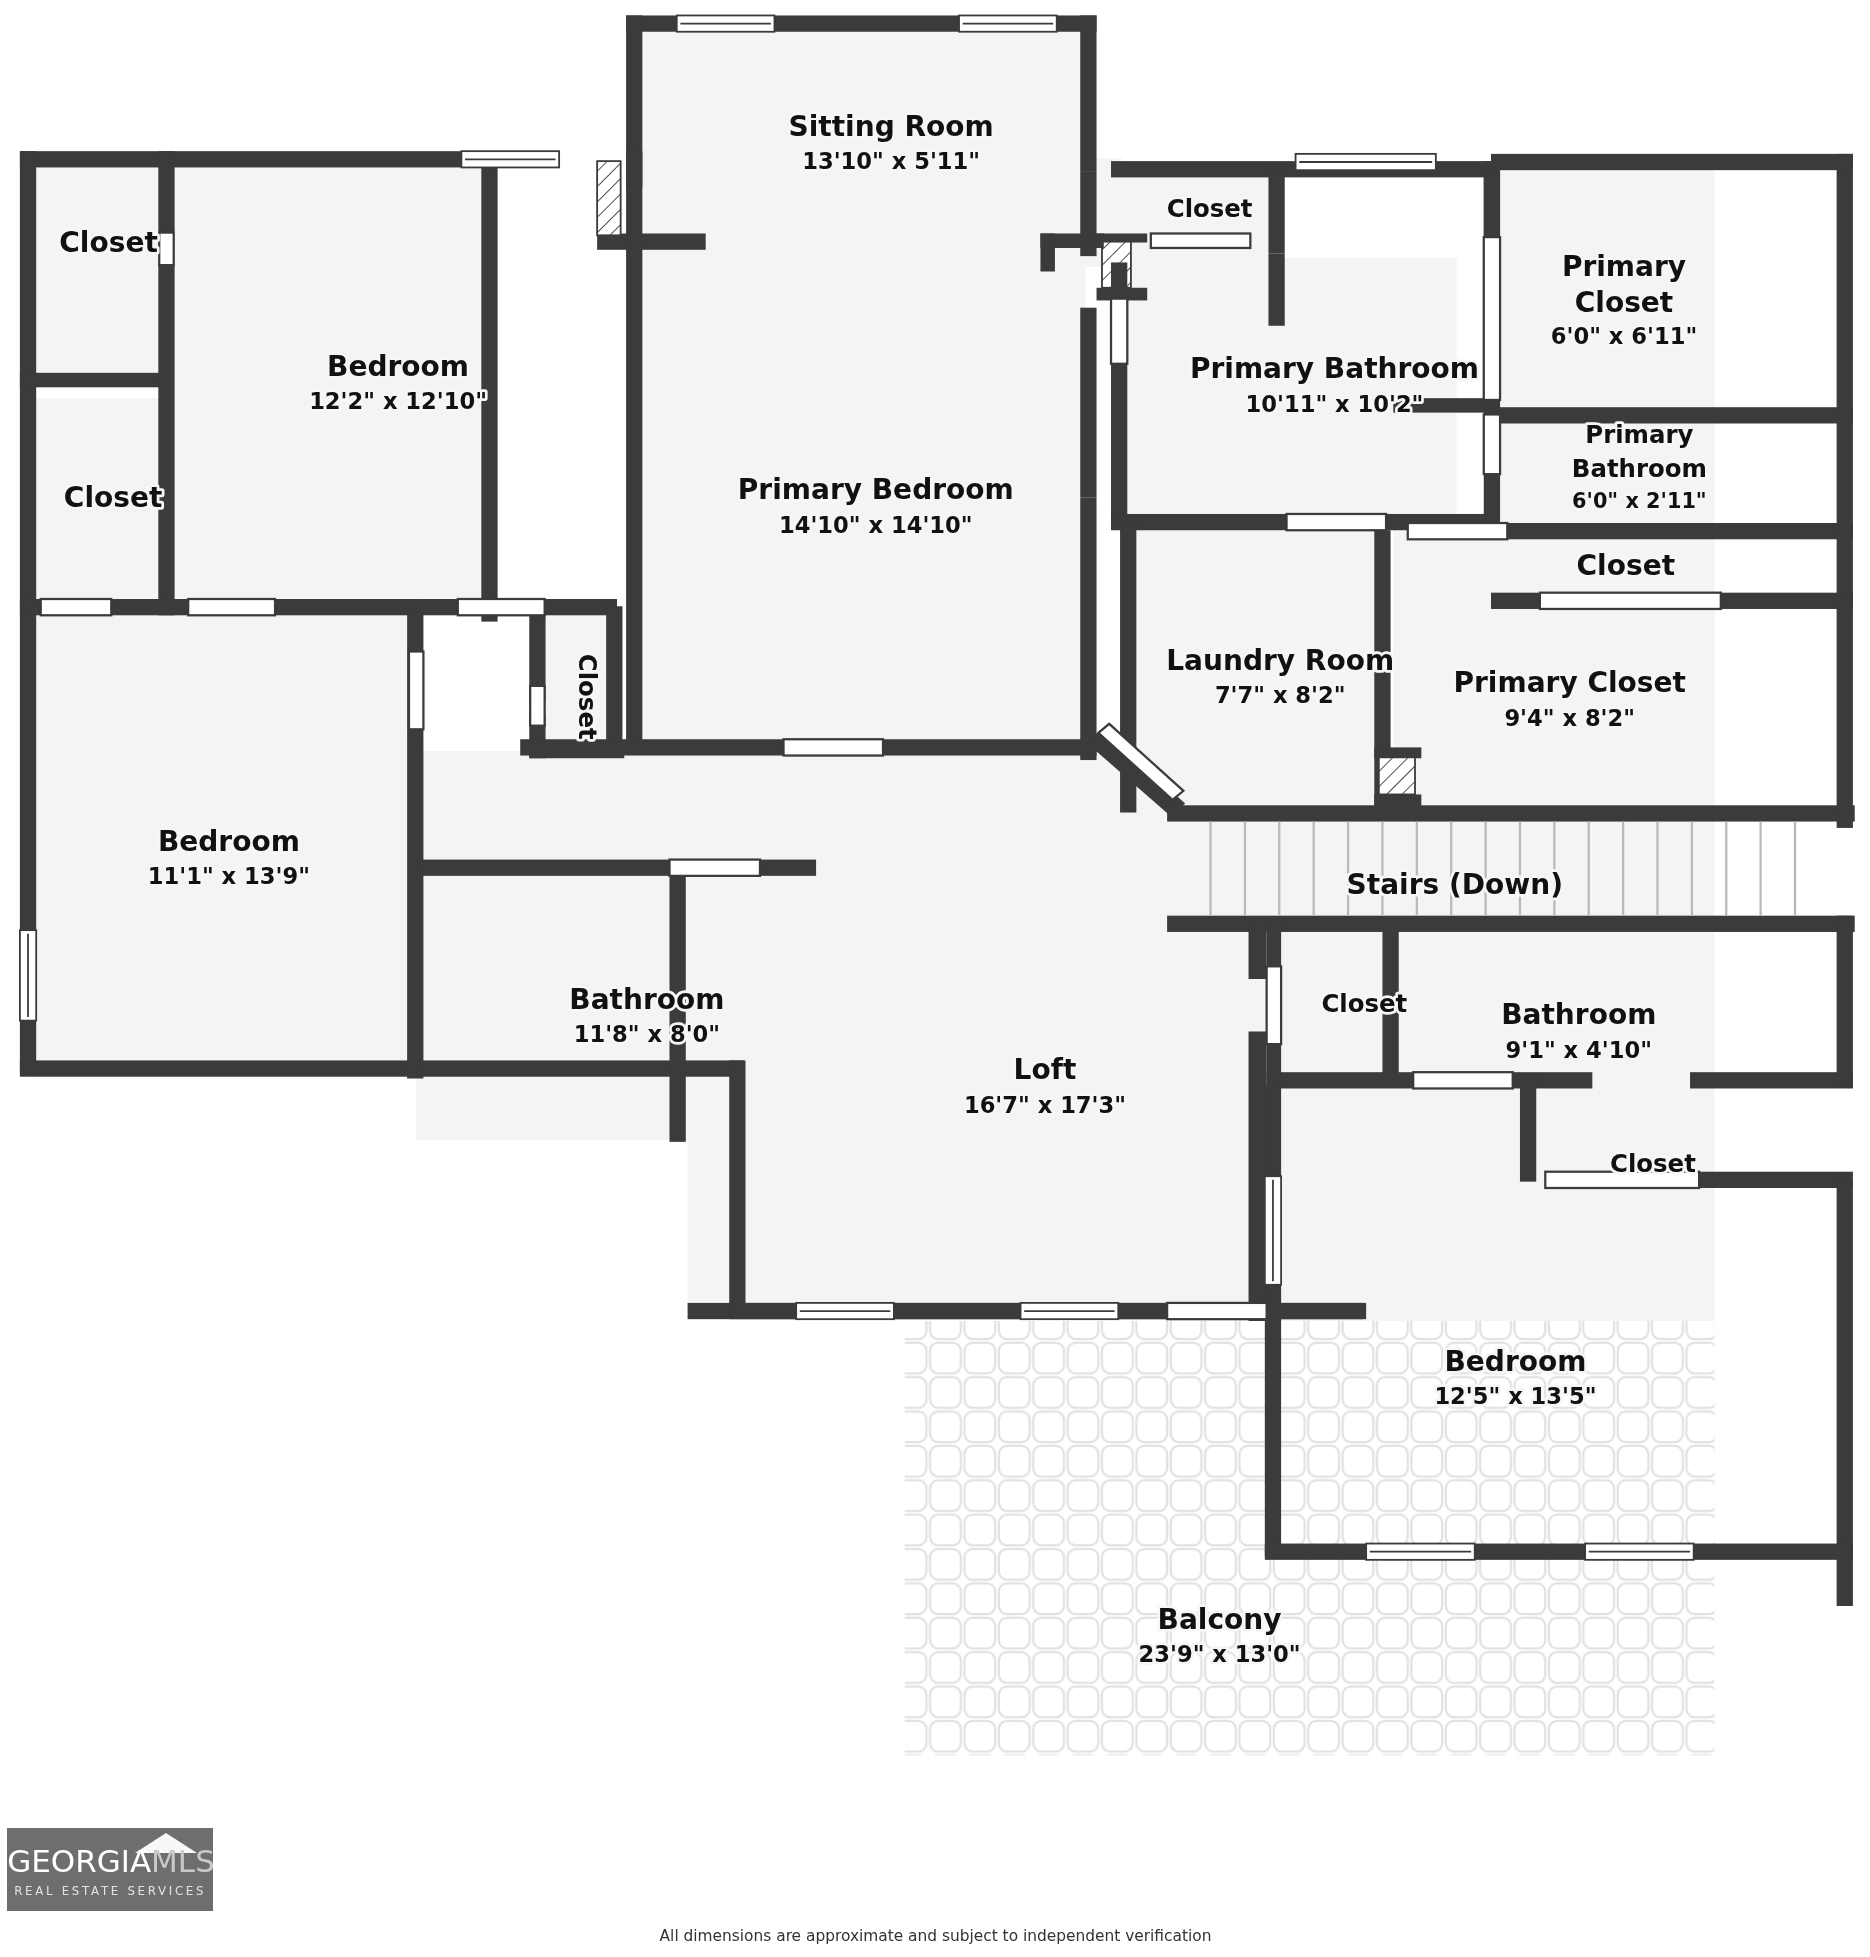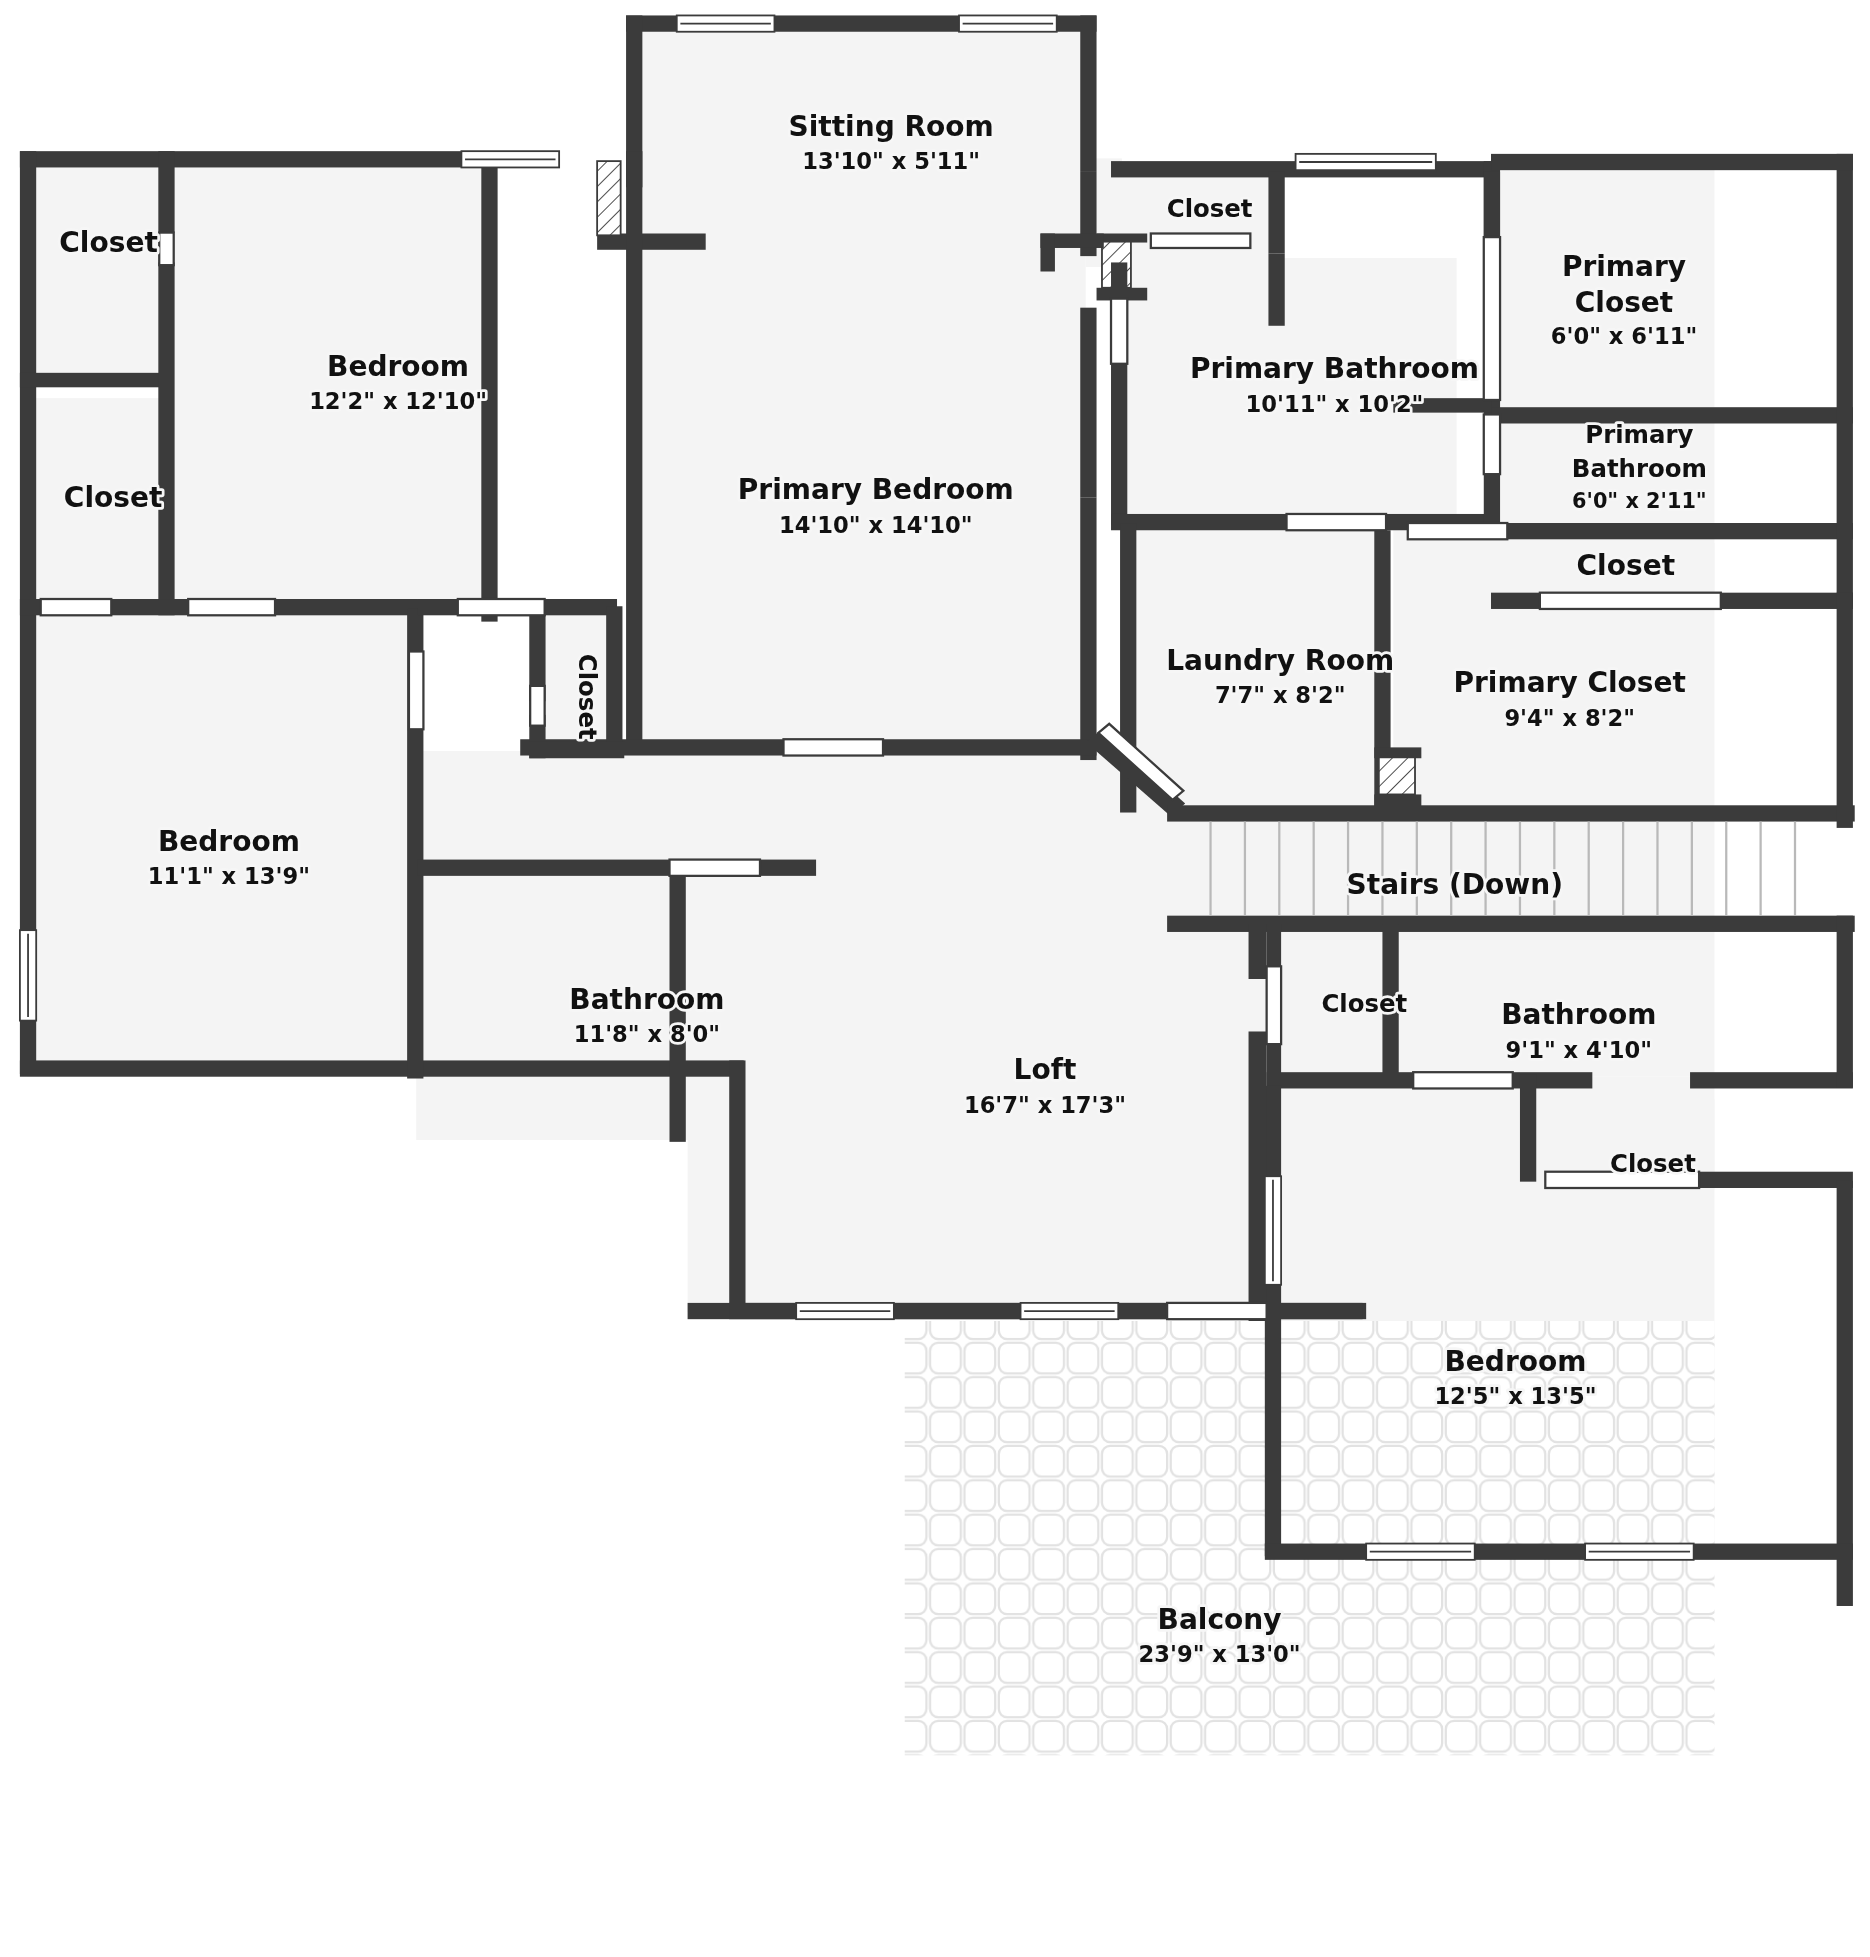--- a/index.html
+++ b/index.html
@@ -411,15 +411,23 @@
       <text class="room-name small" x="1827" y="1295">Closet</text>
 
       <text class="room-name" x="1675" y="1515">Bedroom</text>
       <text class="room-dim" x="1675" y="1552">12'5" x 13'5"</text>
 
       <text class="room-name" x="1348" y="1800">Balcony</text>
       <text class="room-dim" x="1348" y="1837">23'9" x 13'0"</text>
     </g>
   </svg>
 
-
+  <div id="mls-logo">
+    <div class="roof"></div>
+    <div class="logo-row">
+      <span class="logo-georgia">GEORGIA</span><span class="logo-mls">MLS</span>
+    </div>
+    <div class="logo-sub">REAL ESTATE SERVICES</div>
+  </div>
+
+  <div id="disclaimer">All dimensions are approximate and subject to independent verification</div>
 </div>
 
 
 </body></html>

